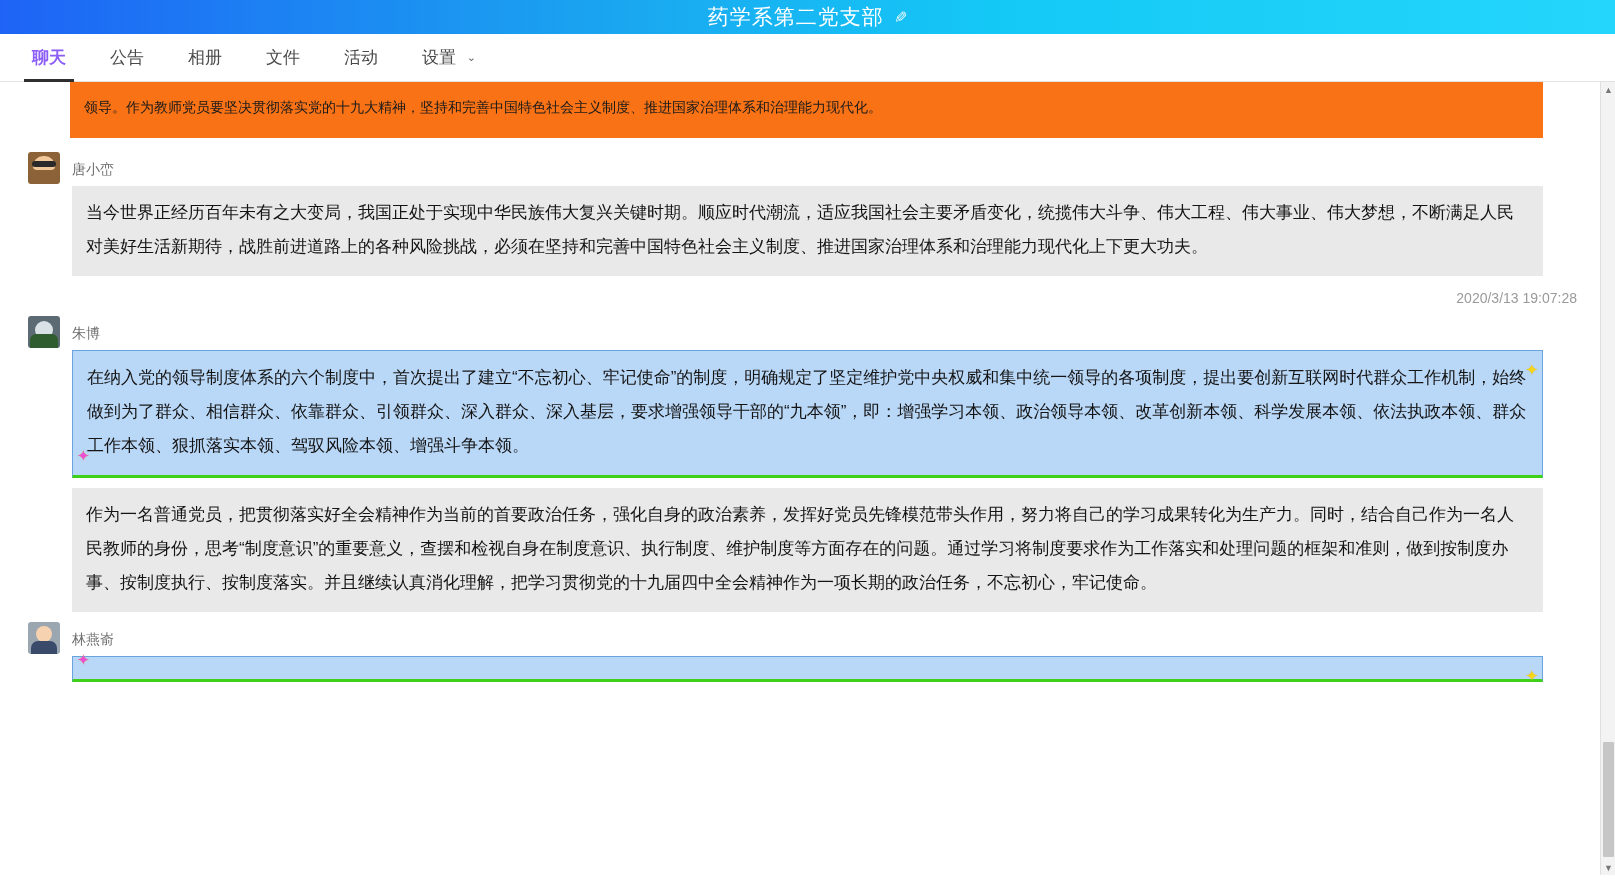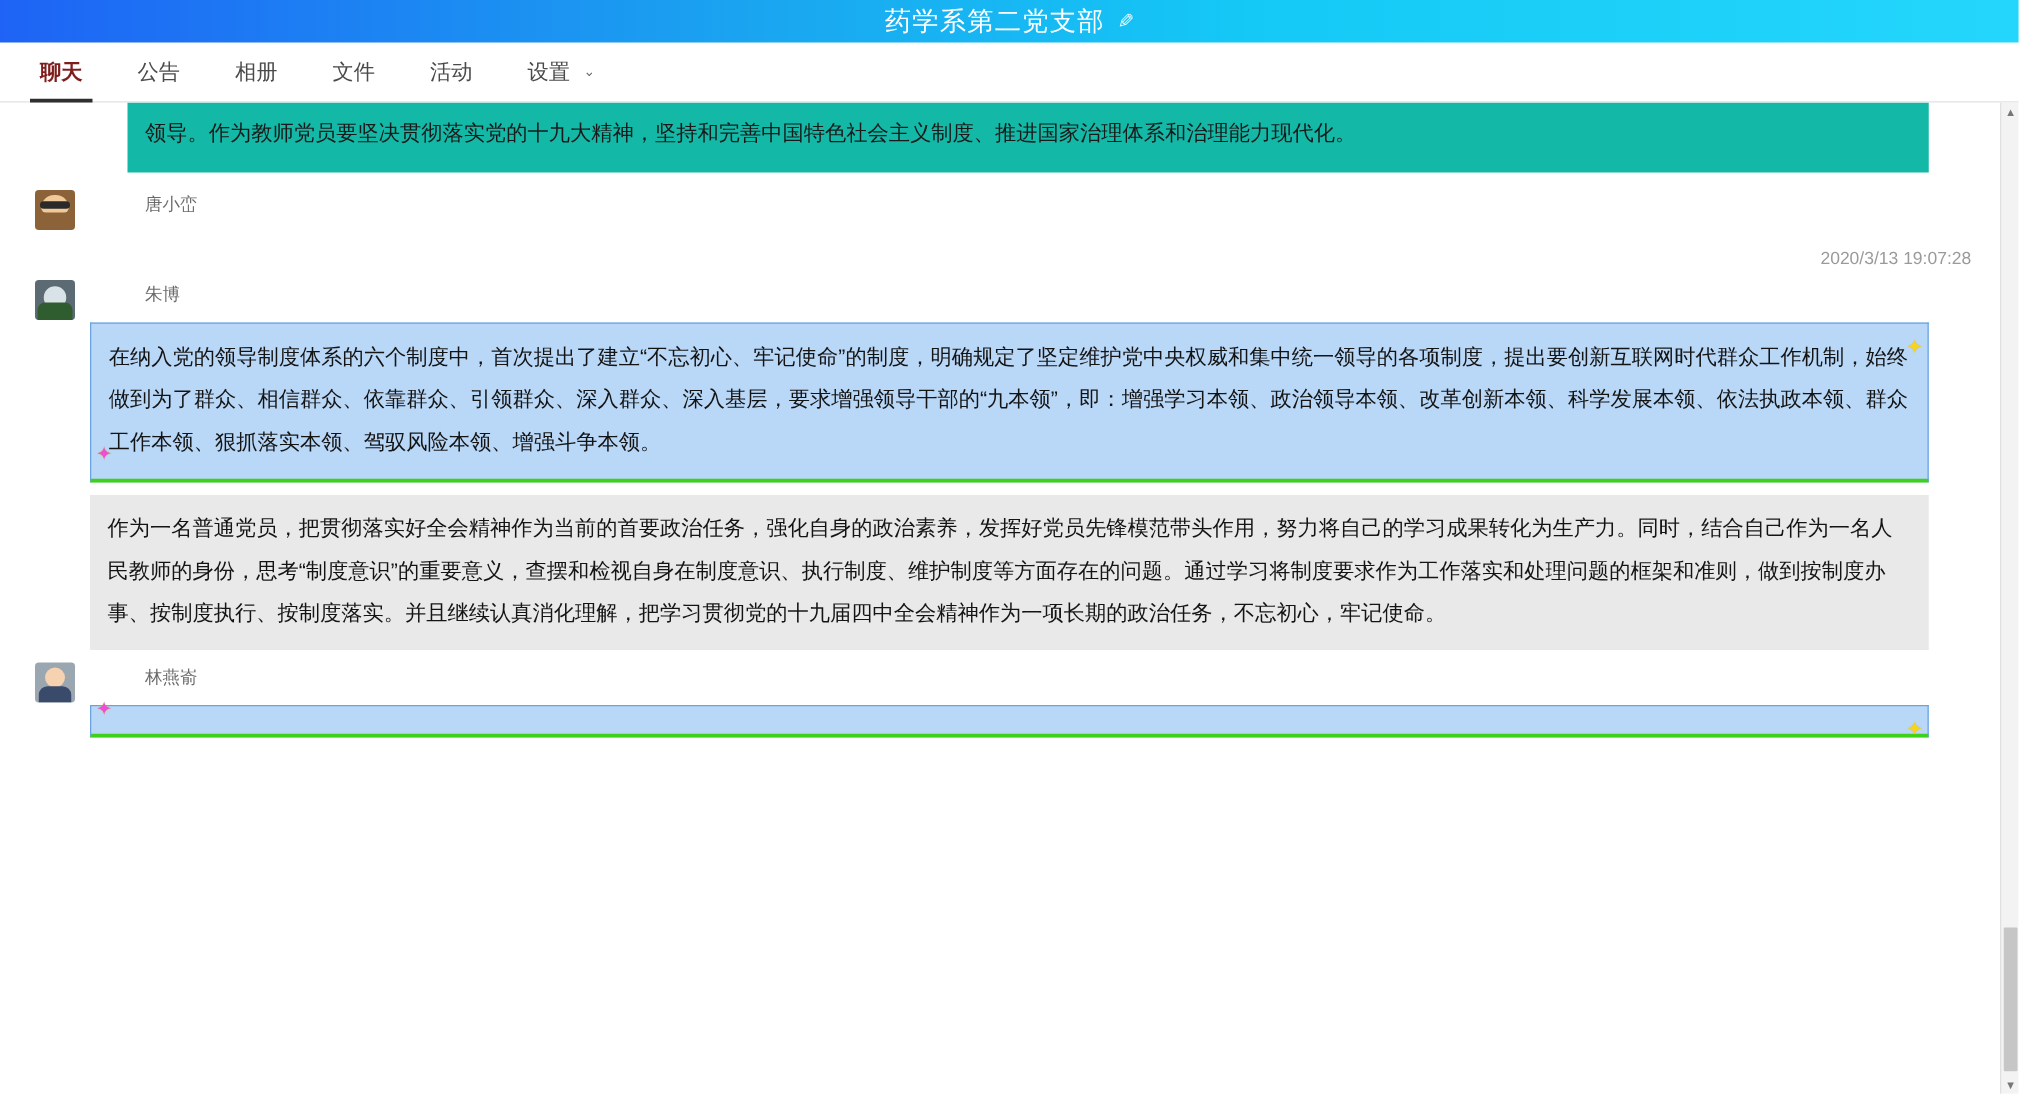--- a/index.html
+++ b/index.html
@@ -47,21 +47,21 @@
     position: relative;
     font-size: 17px;
     color: #4a4a4a;
     padding: 0 22px;
     height: 48px;
     line-height: 48px;
     cursor: pointer;
     white-space: nowrap;
   }
   .tab.active {
-    color: #7f1d1d;
+    color: #8b5cf6;
     font-weight: bold;
   }
   .tab.active::after {
     content: "";
     position: absolute;
     left: 14px;
     right: 14px;
     bottom: 0;
     height: 3px;
     background: #2f2f2f;
@@ -82,34 +82,33 @@
   }
   .chat {
     height: 100%;
     overflow: hidden;
     padding: 0 38px 0 14px;
   }
 
   .msg-row { margin-bottom: 10px; }
 
   .partial-bubble {
-    background: #14b8a6;
+    background: #f97316;
     padding: 8px 14px 14px 14px;
-    font-size: 17px;
+    font-size: 14px;
     line-height: 34px;
     color: #1a1a1a;
-    margin: 0 0 14px 88px;
+    margin: 0 0 14px 56px;
     margin-right: 34px;
   }
 
   .sender-line {
     display: flex;
-    align-items: flex-start;
+    align-items: center;
     margin-bottom: 2px;
-    gap: 44px;
   }
   .avatar {
     width: 32px;
     height: 32px;
     border-radius: 3px;
     flex: 0 0 32px;
     margin-right: 12px;
     margin-left: 14px;
     overflow: hidden;
     position: relative;
@@ -237,20 +236,21 @@
 <div class="chat-wrap">
   <div class="chat">
 
     <div class="partial-bubble">领导。作为教师党员要坚决贯彻落实党的十九大精神，坚持和完善中国特色社会主义制度、推进国家治理体系和治理能力现代化。</div>
 
     <div class="msg-row">
       <div class="sender-line">
         <div class="avatar av-a"></div>
         <div class="sender-name">唐小峦</div>
       </div>
+      <div class="bubble gray">当今世界正经历百年未有之大变局，我国正处于实现中华民族伟大复兴关键时期。顺应时代潮流，适应我国社会主要矛盾变化，统揽伟大斗争、伟大工程、伟大事业、伟大梦想，不断满足人民对美好生活新期待，战胜前进道路上的各种风险挑战，必须在坚持和完善中国特色社会主义制度、推进国家治理体系和治理能力现代化上下更大功夫。</div>
     </div>
 
     <div class="timestamp">2020/3/13 19:07:28</div>
 
     <div class="msg-row">
       <div class="sender-line">
         <div class="avatar av-b"></div>
         <div class="sender-name">朱博</div>
       </div>
       <div class="bubble blue">

